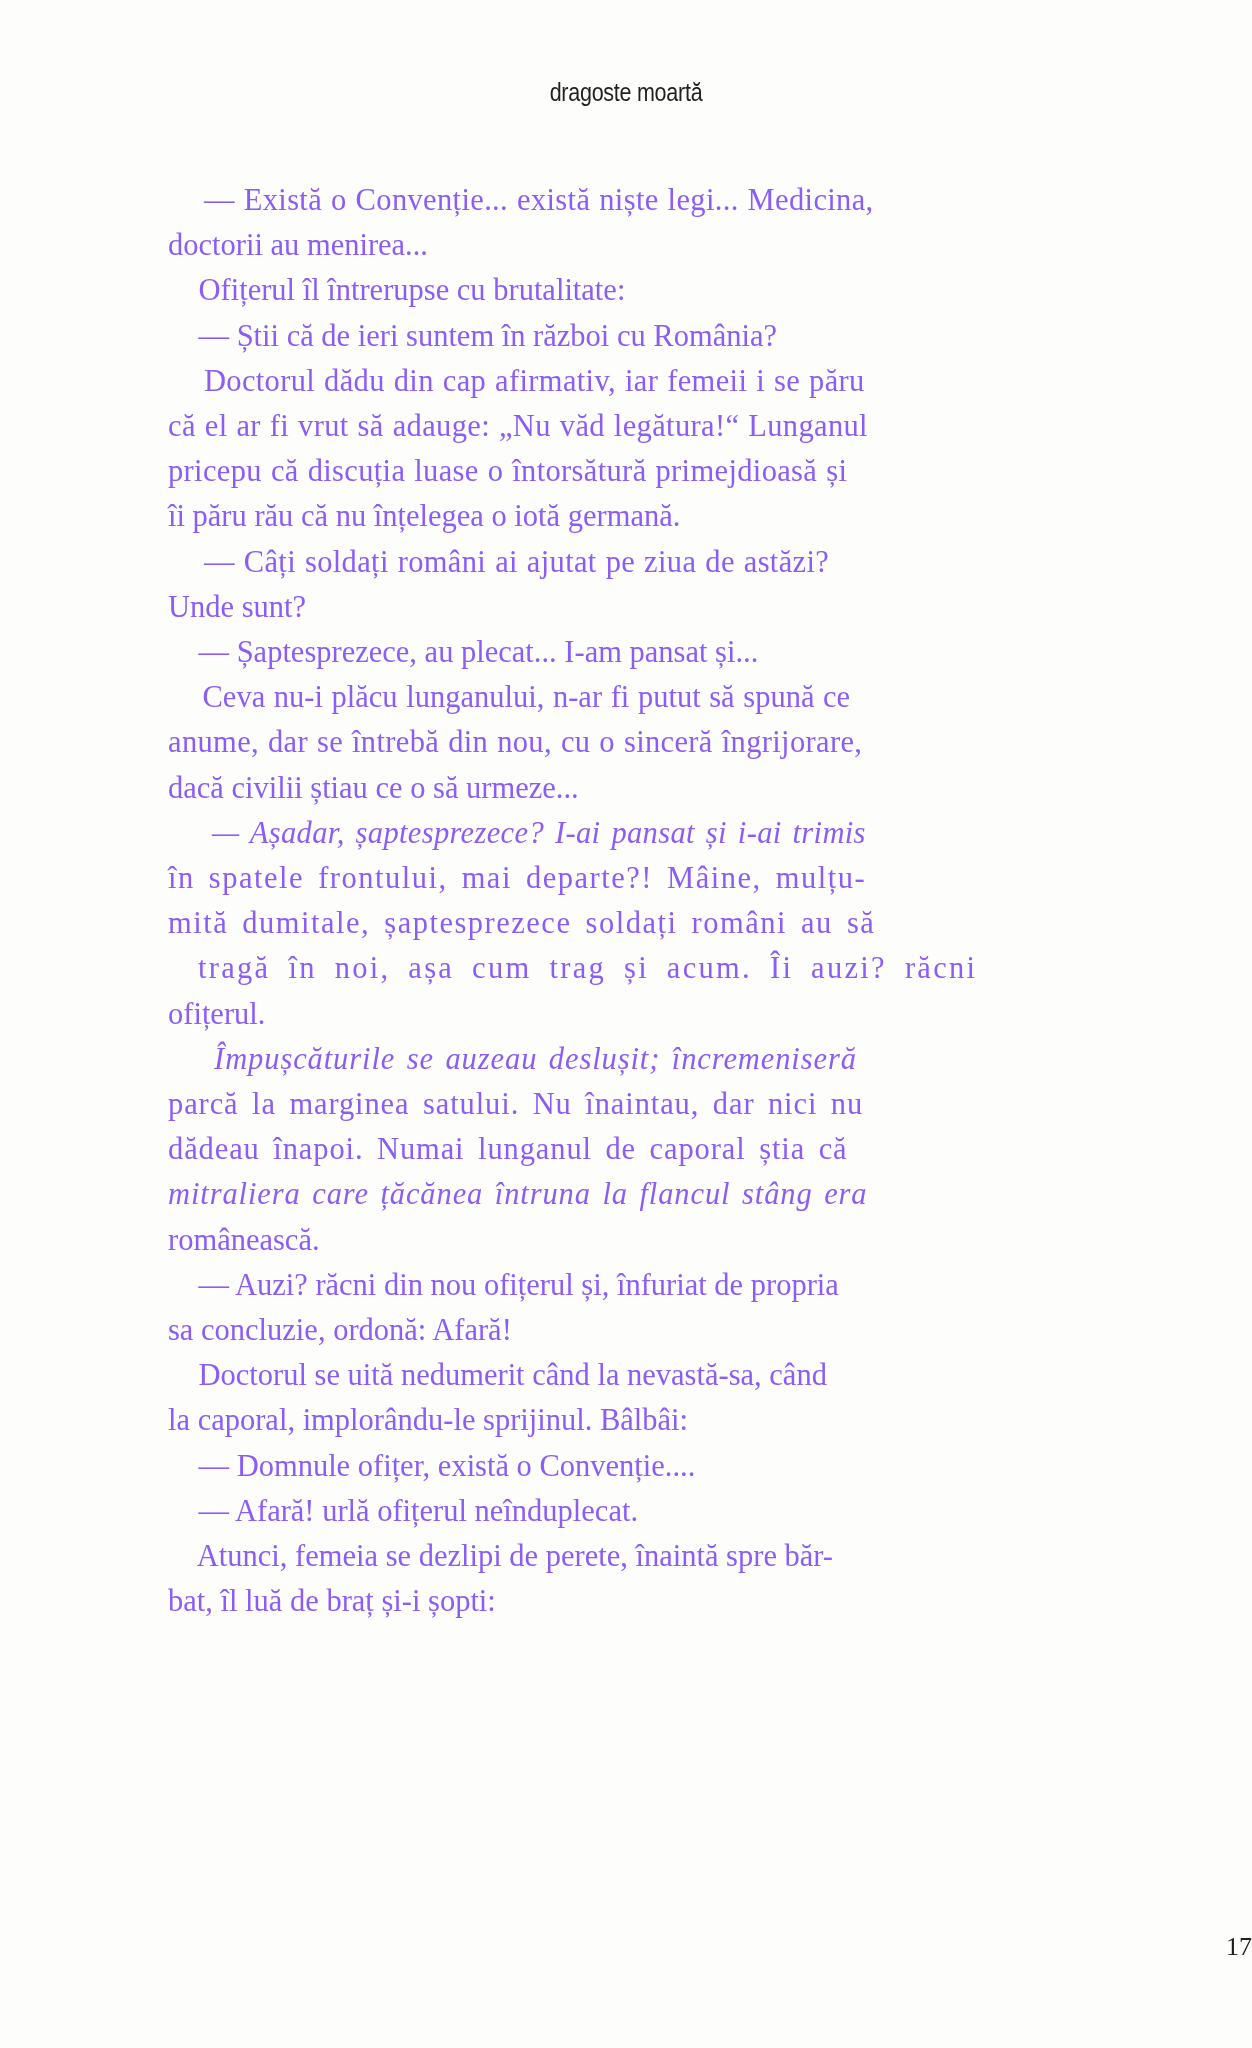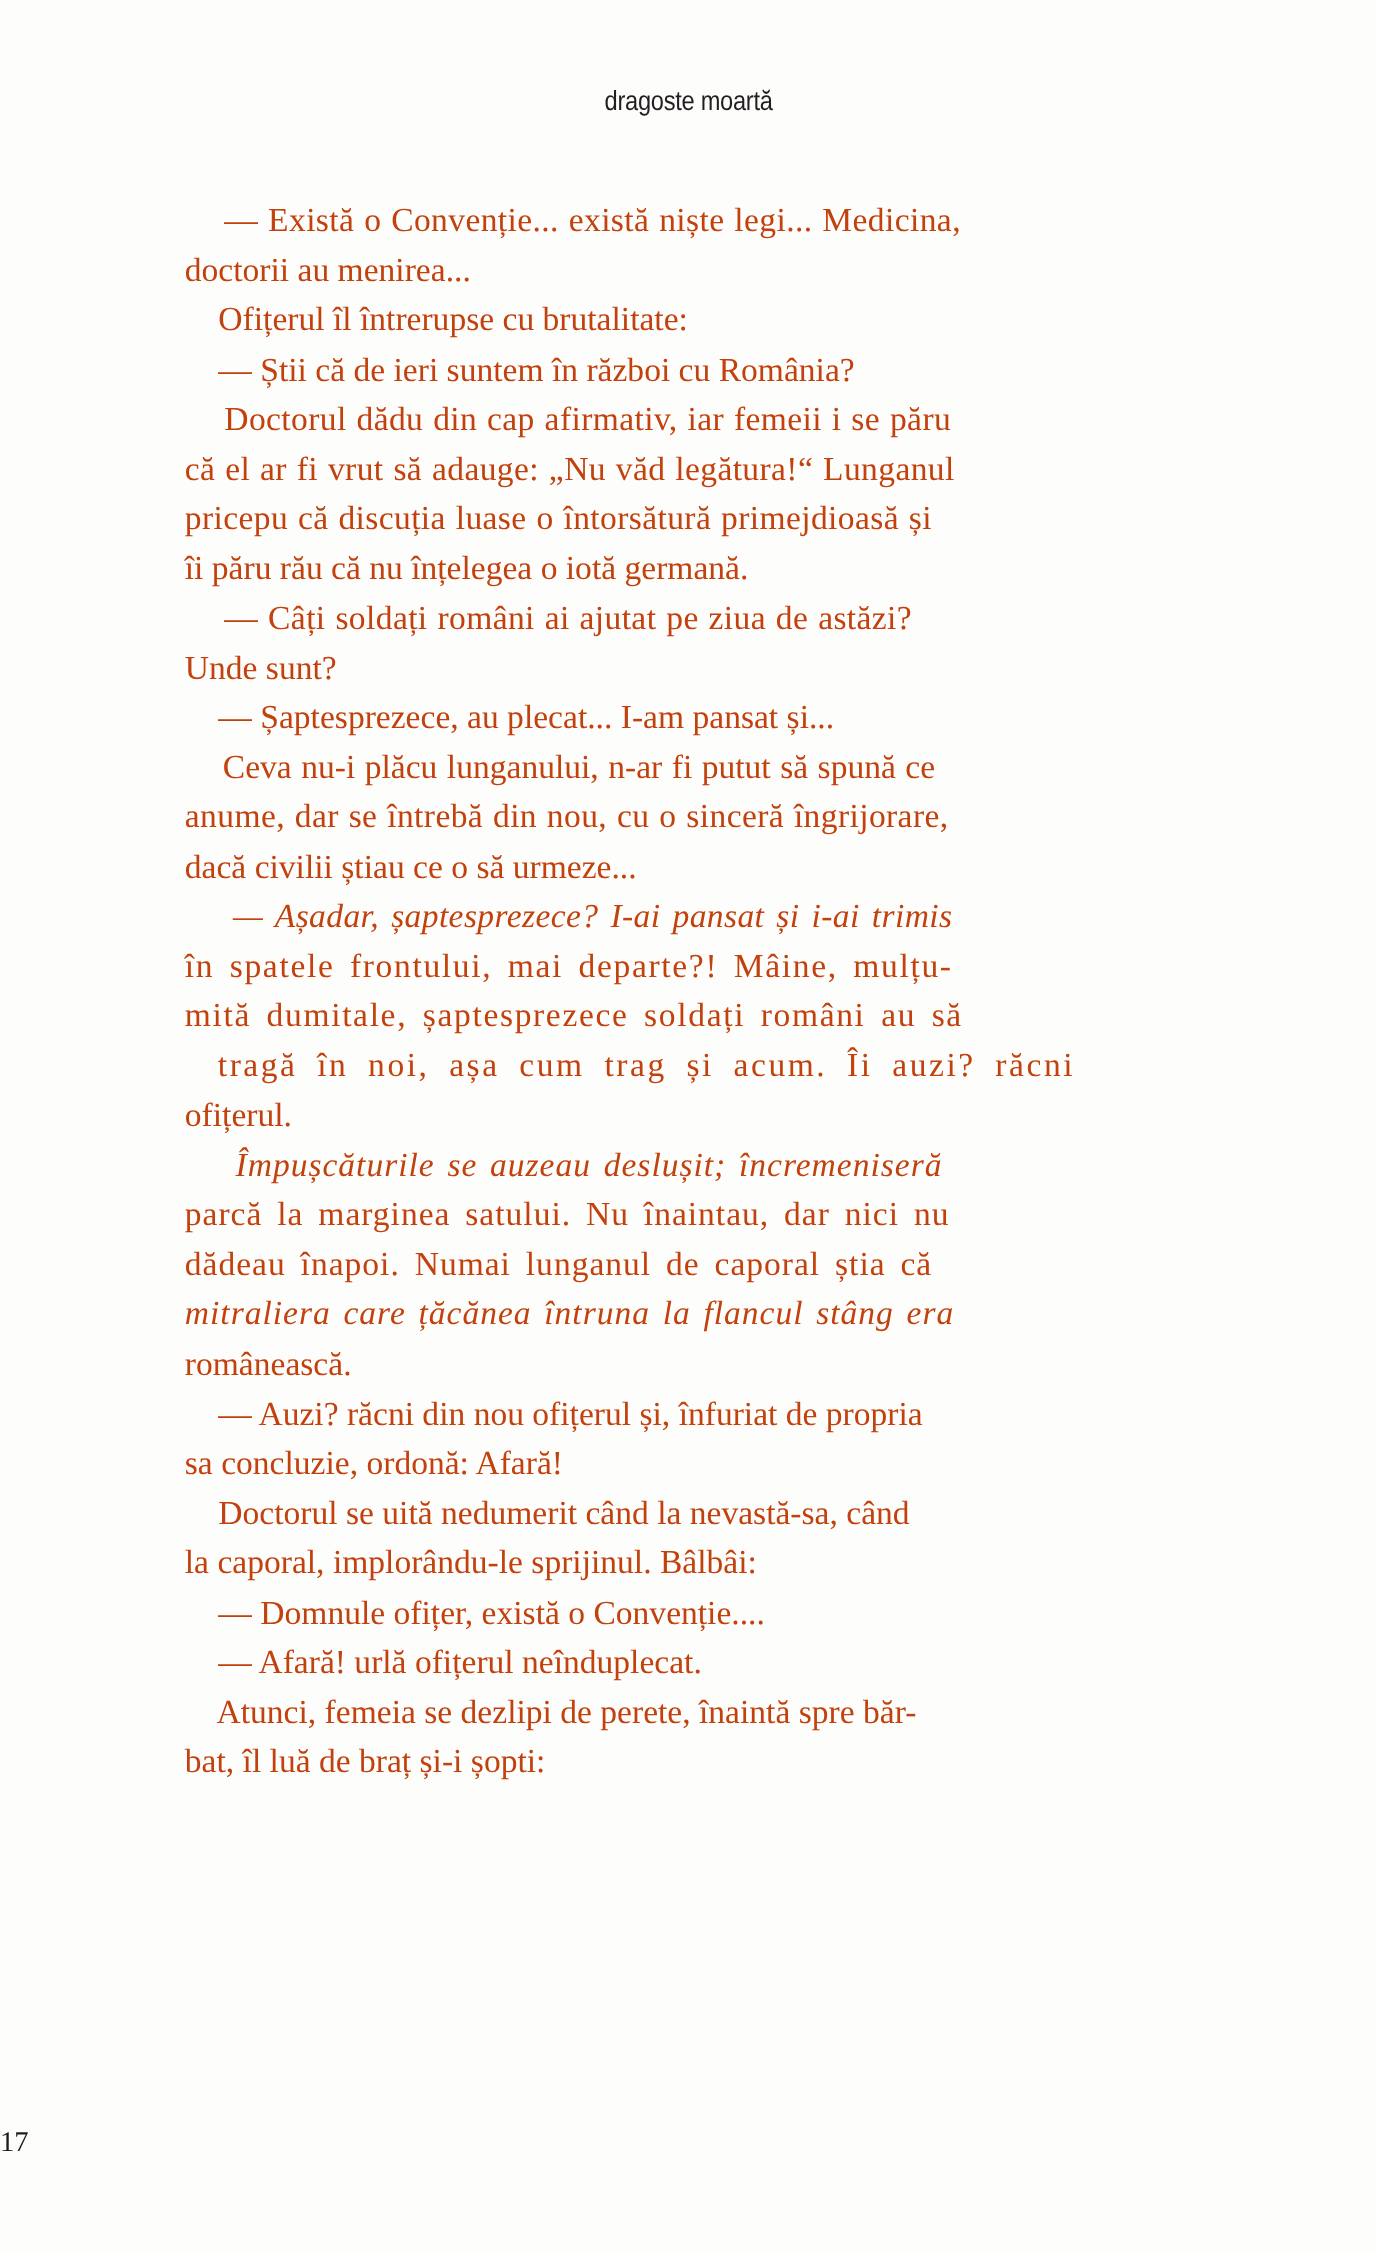--- a/index.html
+++ b/index.html
@@ -34,21 +34,21 @@
   }
 
   
   #text-block {
     position: absolute;
     left: 168px;
     top: 178px;
     width: 680px;
     font-size: 30.5px;
     line-height: 45.2px;
-    color: #c2410c;
+    color: #8b5cf6;
     text-rendering: optimizeLegibility;
   }
 
   .para {
     margin: 0;
     padding: 0;
     text-align: justify;
     text-justify: inter-word;
     white-space: pre-wrap;
   }
@@ -69,21 +69,21 @@
   .wide2 { word-spacing: 3px; font-style: italic; }
   .wide3 { word-spacing: 5px; font-family: Liberation Serif, serif; }
   .wide4 { word-spacing: 8px; margin-left: 30px; }
 
   
   #folio {
     position: absolute;
     left: 0;
     bottom: 86px;
     width: 1252px;
-    text-align: left;
+    text-align: right;
     font-family: "Liberation Serif", "DejaVu Serif", serif;
     font-size: 26px;
     color: #1f1c1c;
   }
 </style>
 </head>
 <body>
 
 <div id="page">
 

